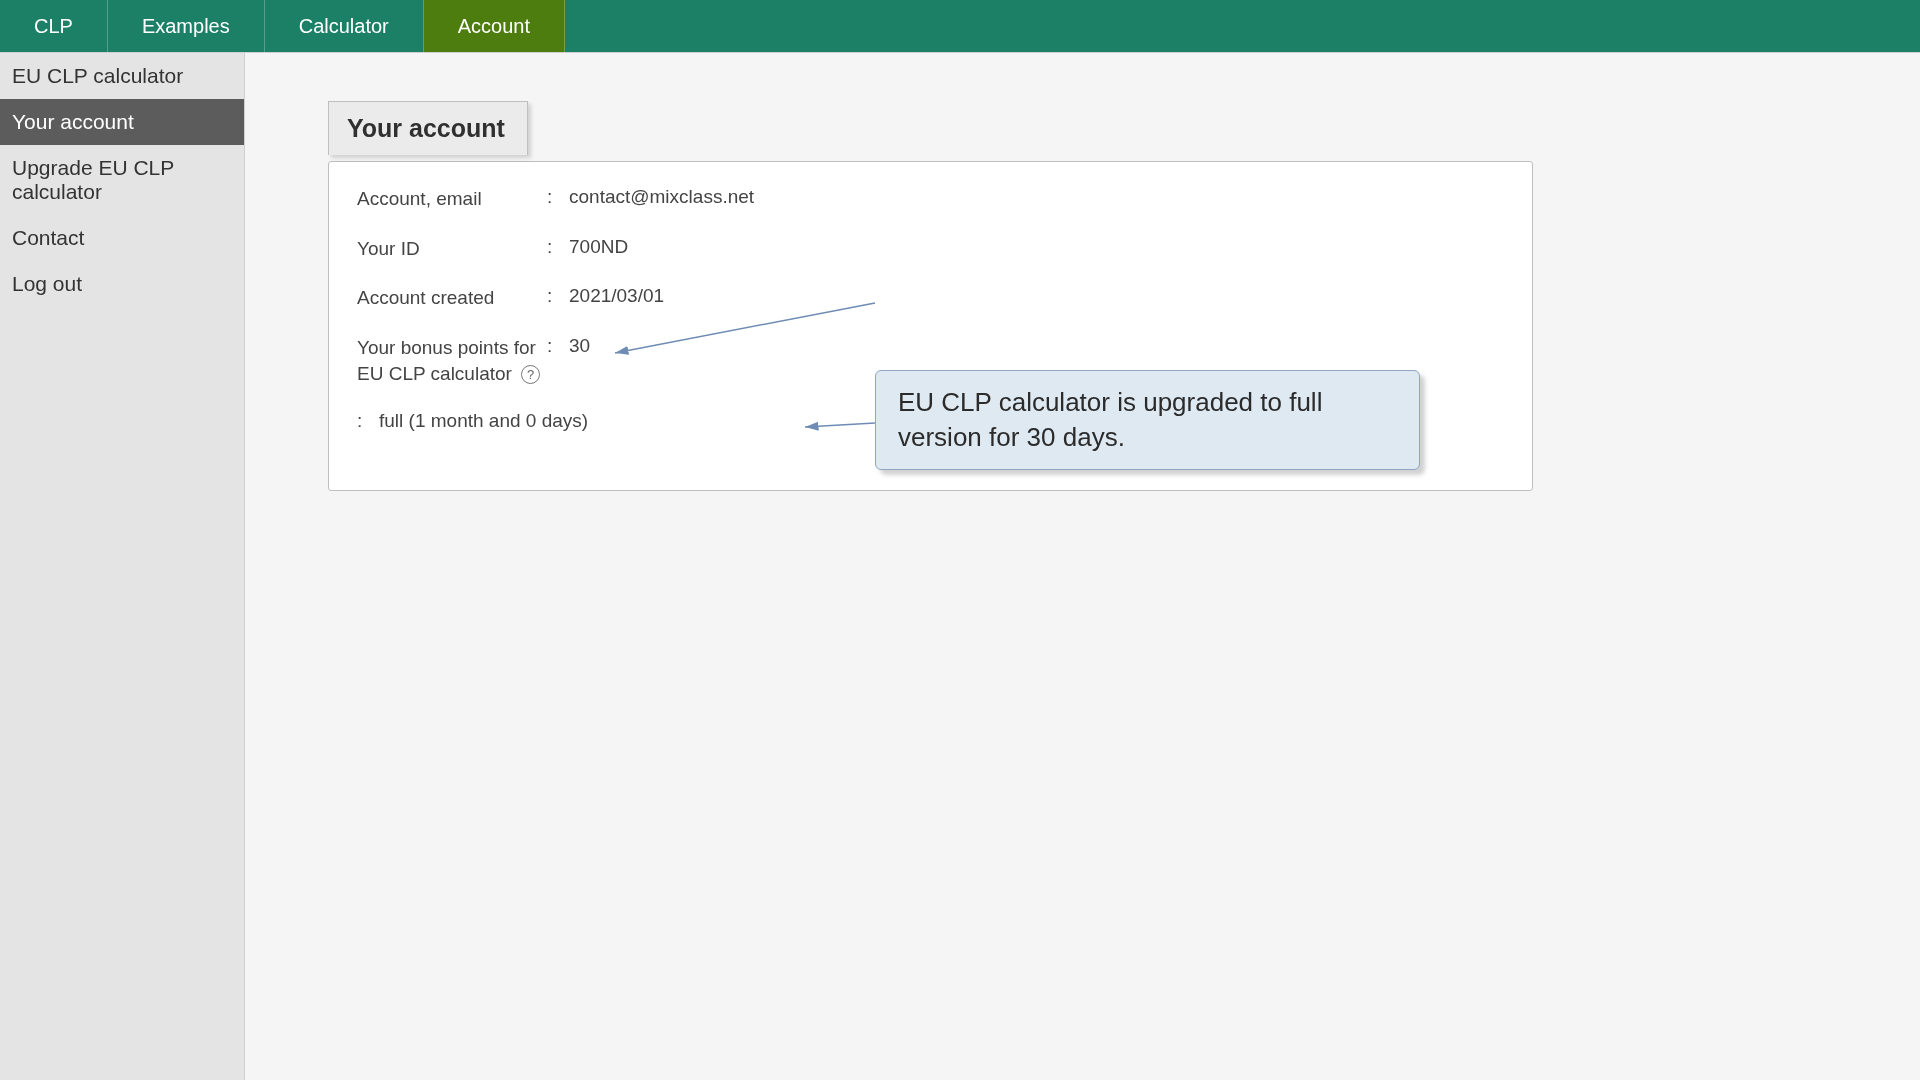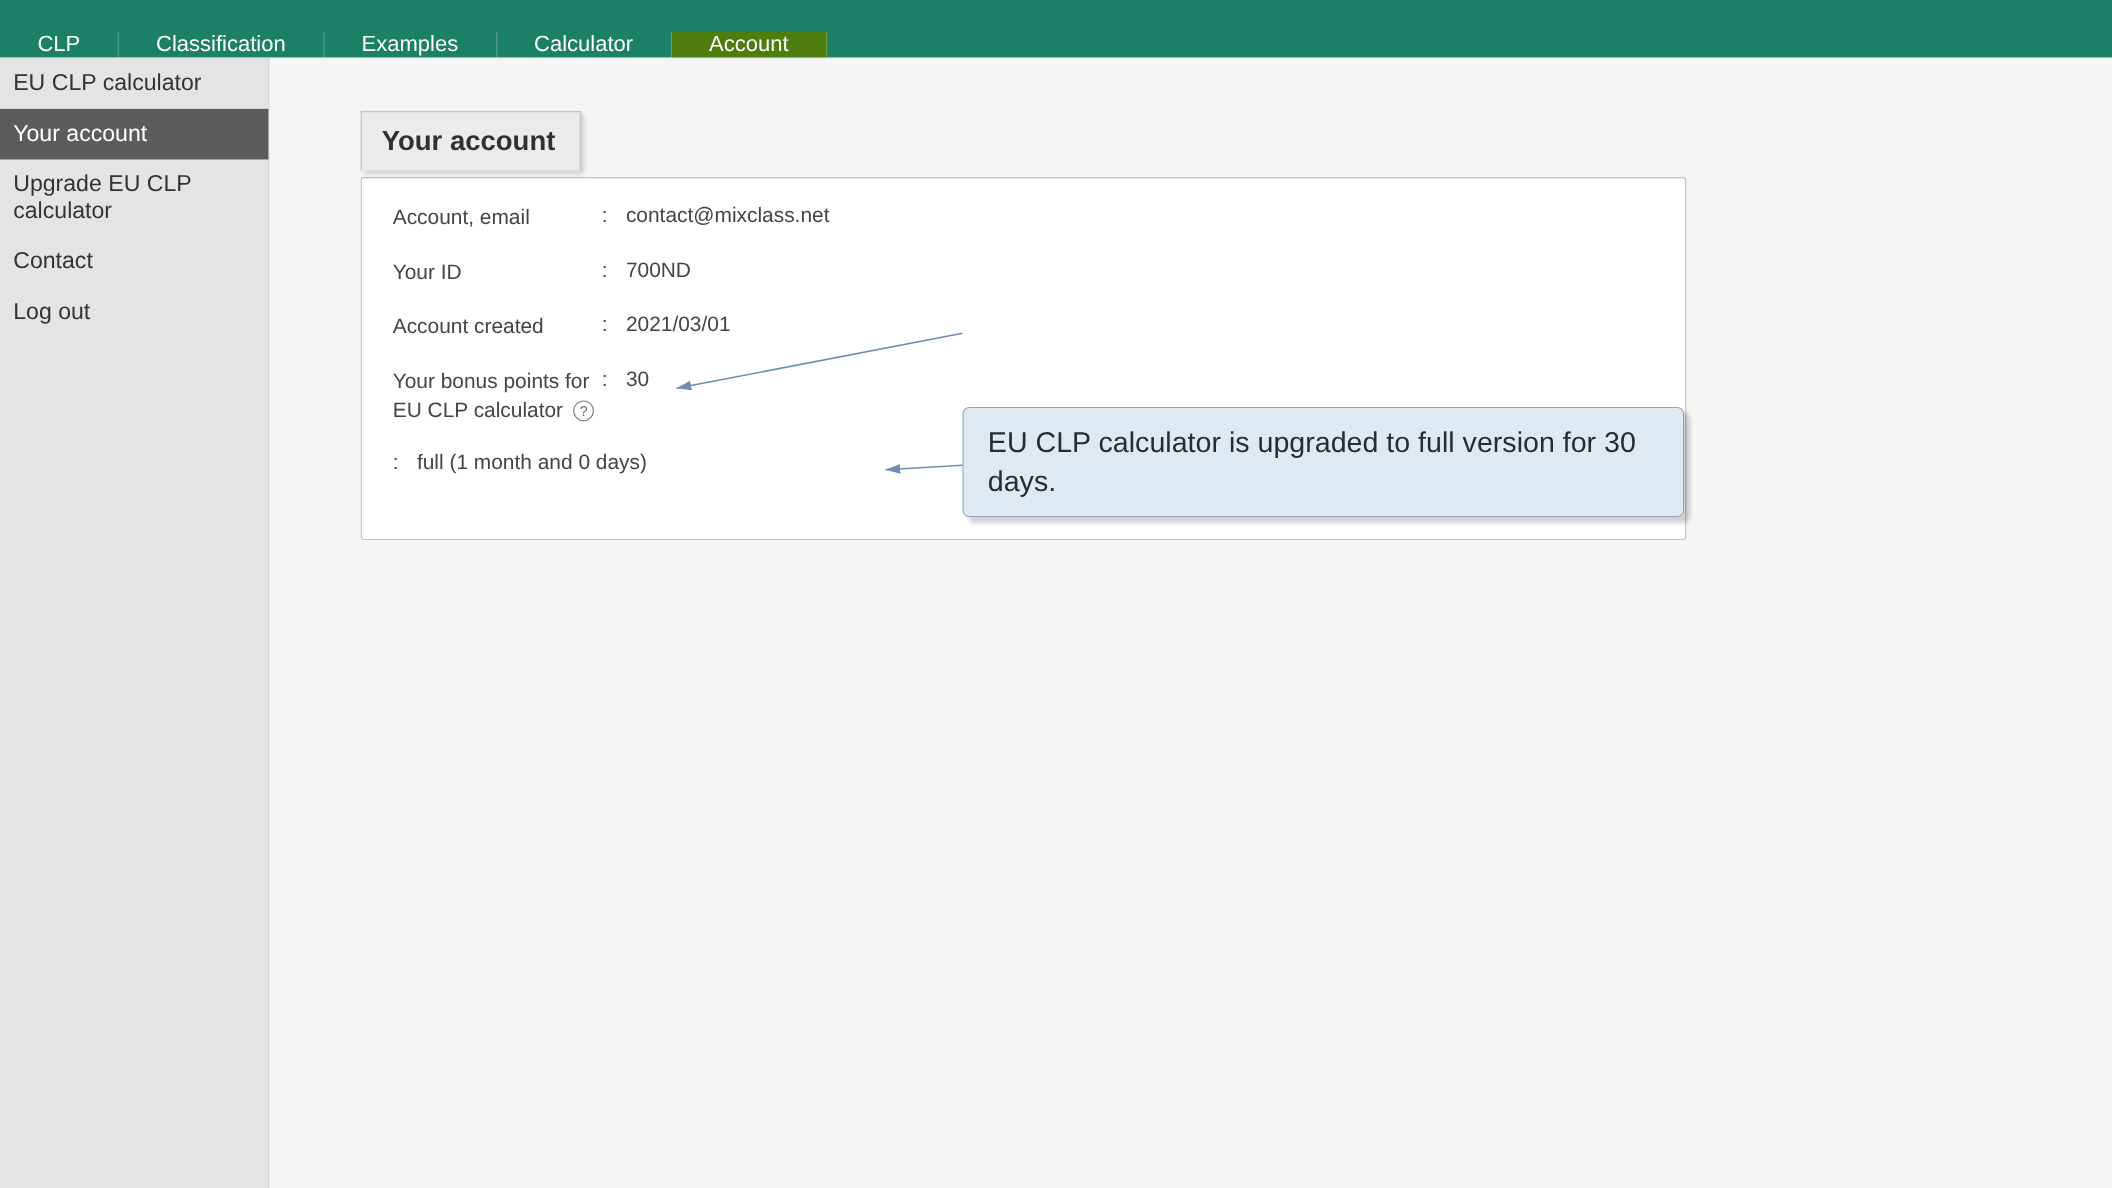--- a/index.html
+++ b/index.html
@@ -4,21 +4,20 @@
 <style>
   * { box-sizing: border-box; margin: 0; padding: 0; }
   html, body { width: 1920px; height: 1080px; font-family: "Segoe UI", Arial, sans-serif; background: #f5f5f5; overflow: hidden; }
   
   
   .topnav {
     display: flex;
     background: #1c8067;
     height: 53px;
     border-bottom: 1px solid #d0d0d0;
-    align-items: flex-end;
   }
   .topnav .tab {
     color: #fff;
     font-size: 20px;
     padding: 0 34px;
     display: flex;
     align-items: center;
     border-right: 1px solid rgba(255,255,255,0.25);
     cursor: pointer;
     white-space: nowrap;
@@ -115,23 +114,20 @@
   svg.arrow { position: absolute; overflow: visible; pointer-events: none; }
 </style>
 </head>
 <body>
 
 <div class="topnav">
   <div class="tab">
       <span>CLP</span>
     </div>
   <div class="tab">
-      <span>Classification</span>
-    </div>
-  <div class="tab">
       <span>Examples</span>
     </div>
   <div class="tab">
       <span>Calculator</span>
     </div>
   <div class="tab active">
       <span>Account</span>
     </div>
 </div>
 
@@ -177,21 +173,21 @@
       </div>
 
       <div class="row">
         <div class="colon">:</div>
         <div class="value">full (1 month and 0 days)</div>
       </div>
 
     </div>
 
 
-    <div class="callout" style="left:630px; top:317px; width:656px;">
+    <div class="callout" style="left:630px; top:317px; width:545px;">
       <p>EU CLP calculator is upgraded to full version for 30 days.</p>
     </div>
 
     <svg class="arrow" style="left:0; top:0; width:100%; height:100%;">
       <defs>
         <marker id="ah" markerWidth="10" markerHeight="10" refX="9" refY="3" orient="auto">
           <path d="M0,0 L9,3 L0,6 Z" fill="#6f8cb5"></path>
         </marker>
       </defs>
       <line x1="630" y1="250" x2="370" y2="300" stroke="#6f8cb5" stroke-width="1.5" marker-end="url(#ah)"></line>

